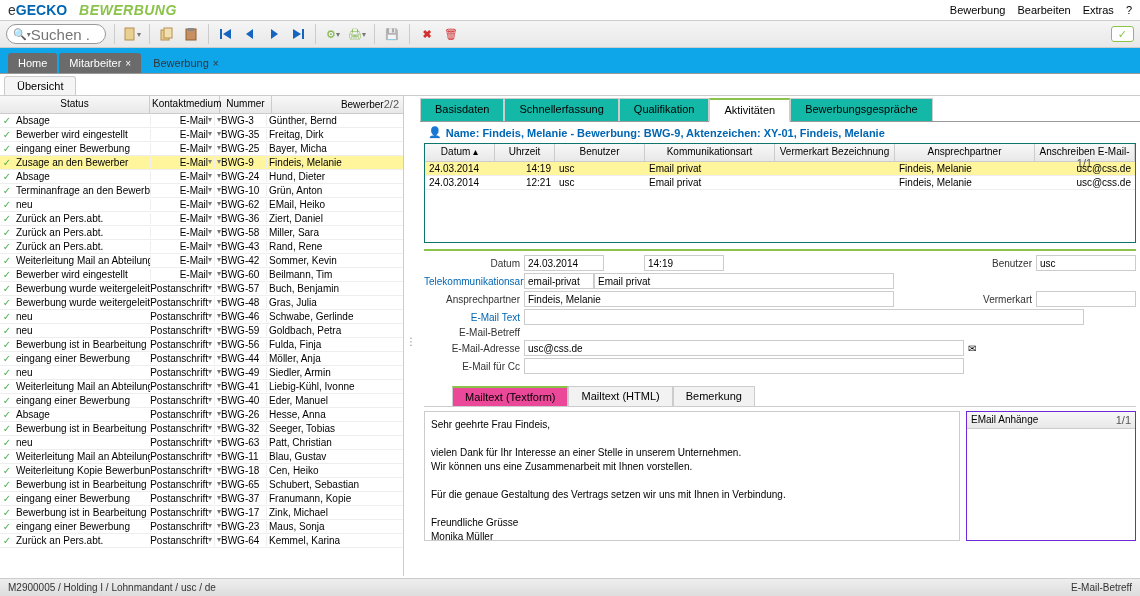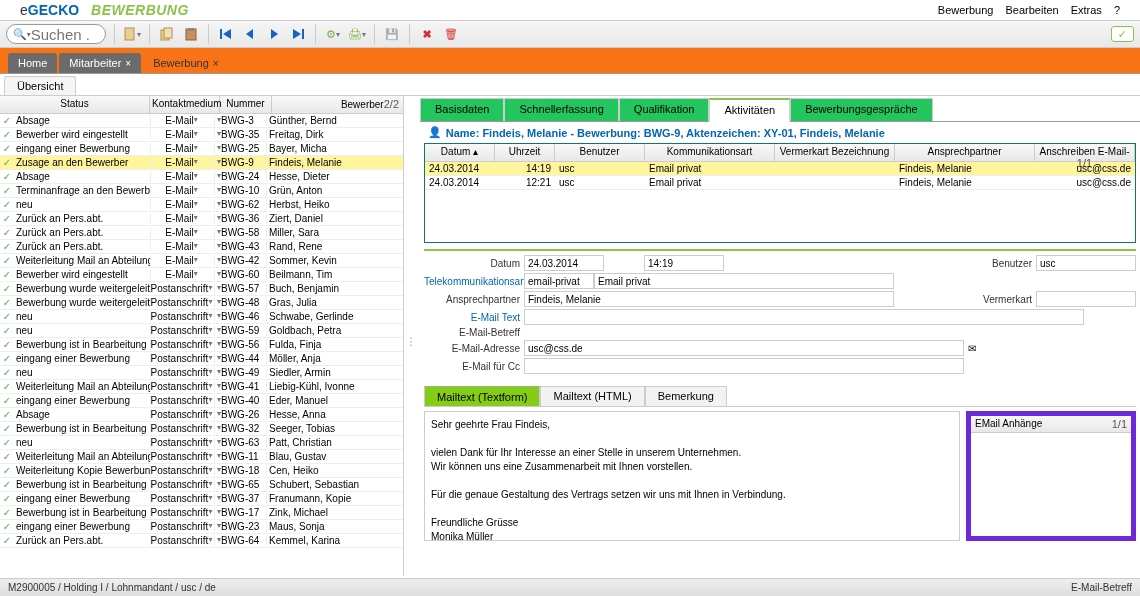--- a/index.html
+++ b/index.html
@@ -1,78 +1,78 @@
 <!DOCTYPE html>
 <html><head>
 <meta charset="utf-8">
 <style>
 * { box-sizing: border-box; margin: 0; padding: 0; font-family: Arial, sans-serif; }
 body { font-size: 11px; background: #fff; width: 1140px; height: 596px; overflow: hidden; position: relative; }
-.header { height: 20px; display: flex; justify-content: space-between; align-items: center; padding: 0 20px; }
+.header { height: 20px; display: flex; justify-content: space-between; align-items: center; padding: 0 8px; }
 .brand { font-size: 14px; }
 .brand .e { color: #333; font-weight: normal; }
 .brand .gecko { color: #0066B3; font-weight: bold; }
 .brand .module { color: #8BC34A; font-weight: bold; font-style: italic; margin-left: 8px; letter-spacing: 0.5px; }
 .menu { display: flex; gap: 12px; font-size: 11px; }
 .menu span { cursor: pointer; }
 .toolbar { height: 28px; background: linear-gradient(#f5f5f5,#e8e8e8); border-top: 1px solid #ccc; border-bottom: 1px solid #ccc; display: flex; align-items: center; padding: 0 6px; gap: 6px; }
 .search-wrap { display: flex; align-items: center; border: 1px solid #999; border-radius: 12px; background: #fff; height: 20px; padding: 0 6px; width: 100px; }
 .search-wrap input { border: none; outline: none; width: 60px; font-size: 15px; }
 .tb-sep { width:1px; height:20px; background:#ccc; margin:0 2px; }
 .tb-ico { width:18px; height:18px; display:inline-flex; align-items:center; justify-content:center; cursor:pointer; }
 .toolbar-right { margin-left:auto; }
 .check-btn { background:#fff; border:1px solid #8BC34A; color:#8BC34A; border-radius:3px; padding:1px 6px; cursor:pointer; }
-.tabs-main { height: 26px; display: flex; align-items: flex-end; padding-left: 8px; border-bottom: 1px solid #999; background:#f97316; }
+.tabs-main { height: 26px; display: flex; align-items: flex-end; padding-left: 8px; border-bottom: 1px solid #999; background:#0ea5e9; }
 .tab-main { padding: 4px 10px; background: #6b6b6b; color: #fff; font-size: 11px; margin-right: 2px; border-radius: 3px 3px 0 0; cursor:pointer; display:flex; align-items:center; gap:4px; }
 .tab-main.light { background: transparent; color: #333; }
 .tab-close { font-size:10px; cursor:pointer; }
 .subtab-bar { height: 22px; display:flex; border-bottom:1px solid #ccc; }
 .subtab { padding:3px 12px; border:1px solid #ccc; border-bottom:none; background:#f5f5f5; font-size:11px; border-radius:3px 3px 0 0; margin-top:2px; margin-left:4px; }
 .content { display:flex; height: 480px; }
 .left-pane { width: 404px; border-right:1px solid #ccc; overflow:hidden; }
 .left-head { display:flex; background:linear-gradient(#f8f8f8,#e8e8e8); border-bottom:1px solid #ccc; height:18px; font-size:10px; }
 .lh-status { width:150px; border-right:1px solid #ccc; padding:2px 4px; text-align:center; }
 .lh-medium { width:70px; border-right:1px solid #ccc; padding:2px 2px; }
 .lh-nummer { width:52px; border-right:1px solid #ccc; padding:2px 4px; text-align:center; }
 .lh-bewerber { flex:1; padding:2px 4px; text-align:right; }
 .lh-count { font-size:11px; color:#555; }
 .left-rows { overflow-y:auto; height:462px; }
 .lrow { display:flex; height:14px; border-bottom:1px solid #eee; font-size:10px; align-items:center; }
 .lrow.sel { background:#FFF59D; }
 .lr-check { width:14px; color:#4CAF50; text-align:center; }
 .lr-status { width:136px; overflow:hidden; white-space:nowrap; padding-left:2px; }
-.lr-medium { width:64px; border-left:1px solid #eee; padding-left:0; display:flex; justify-content:center; padding-right:2px; }
+.lr-medium { width:64px; border-left:1px solid #eee; padding-left:0; display:flex; justify-content:flex-end; padding-right:2px; }
 .lr-nummer { width:52px; border-left:1px solid #eee; padding-left:2px; display:flex; }
 .lr-bewerber { flex:1; border-left:1px solid #eee; padding-left:2px; overflow:hidden; white-space:nowrap; }
 .dd { color:#777; font-size:8px; }
 .right-pane { flex:1; display:flex; flex-direction:column; padding-left:16px; position:relative; }
 .handle { position:absolute; left:2px; top:50%; color:#888; font-size:10px; cursor:col-resize; }
 .detail-tabs { display:flex; border-bottom:1px solid #999; height:24px; margin-top:2px; }
-.dtab { padding:4px 14px; border:1px solid #ccc; border-bottom:none; background:#22c55e; font-size:11px; cursor:pointer; }
+.dtab { padding:4px 14px; border:1px solid #ccc; border-bottom:none; background:#14b8a6; font-size:11px; cursor:pointer; }
 .dtab.active { background:#fff; border-bottom:1px solid #fff; border-top:2px solid #8BC34A; margin-bottom:-1px; }
 .name-bar { padding:4px 8px; font-size:11px; color:#0066B3; font-weight:bold; display:flex; align-items:center; gap:4px; }
 .act-table { border:1px solid #0f766e; margin:0 4px; }
 .act-head { display:flex; background:linear-gradient(#f8f8f8,#e8e8e8); border-bottom:1px solid #ccc; font-size:10px; height:18px; }
 .act-head > div { border-right:1px solid #ccc; padding:2px 4px; text-align:center; }
 .ah-datum{width:70px}.ah-uhr{width:60px}.ah-ben{width:90px}.ah-komm{width:130px}.ah-verm{width:120px}.ah-ansp{width:140px}.ah-anschr{flex:1; text-align:right; padding-right:4px;}
 .act-body { height:80px; overflow:auto; }
 .arow { display:flex; font-size:10px; height:14px; border-bottom:1px solid #eee; }
 .arow.sel { background:#FFF59D; }
 .arow > div { padding:1px 4px; }
 .form-area { margin:6px 4px; border-top:2px solid #8BC34A; padding-top:4px; }
 .frow { display:flex; align-items:center; margin-bottom:2px; font-size:10px; }
 .flabel { width:100px; text-align:right; padding-right:4px; color:#333; }
 .flabel.link { color:#0066B3; }
 .finput { border:1px solid #ccc; height:16px; padding:1px 3px; font-size:10px; }
 .sub-tabs { display:flex; border-bottom:1px solid #ccc; margin:4px 4px 0 4px; }
 .stab { padding:3px 12px; border:1px solid #ccc; border-bottom:none; background:#f2f2f2; font-size:11px; cursor:pointer; }
-.stab.active { background:#84cc16; border-top:2px solid #8BC34A; }
+.stab.active { background:#ec4899; border-top:2px solid #8BC34A;margin-left:28px; }
 .mail-area { display:flex; margin:4px; gap:6px; height:130px; }
 .mail-text { flex:1; border:1px solid #ccc; padding:6px; font-size:10px; line-height:1.4; overflow:auto; background:#fff; }
-.attach { width:170px; border:5px solid #6d28d9; }
+.attach { width:170px; border:1px solid #6d28d9; }
 .attach-head { background:linear-gradient(#f8f8f8,#e8e8e8); border-bottom:1px solid #ccc; font-size:10px; padding:2px 4px; text-align:center; display:flex; justify-content:space-between; }
 .status-bar { position:absolute; bottom:0; left:0; right:0; height:18px; background:linear-gradient(#eee,#ddd); border-top:1px solid #ccc; font-size:10px; display:flex; align-items:center; padding:0 8px; color:#333; justify-content:space-between; }
 svg { display:block; }
 </style>
 </head>
 <body>
 
 <div class="header">
   <div class="brand">
     <span class="e">e</span><span class="gecko">GECKO</span>
@@ -199,35 +199,35 @@
           <div class="lr-status">Zusage an den Bewerber</div>
           <div class="lr-medium">E-Mail<span class="dd">▾</span></div>
           <div class="lr-nummer"><span class="dd">▾</span> BWG-9</div>
           <div class="lr-bewerber">Findeis, Melanie</div>
         </div>
         <div class="lrow">
           <div class="lr-check">✓</div>
           <div class="lr-status">Absage</div>
           <div class="lr-medium">E-Mail<span class="dd">▾</span></div>
           <div class="lr-nummer"><span class="dd">▾</span> BWG-24</div>
-          <div class="lr-bewerber">Hesse, Dieter</div>
+          <div class="lr-bewerber">Hund, Dieter</div>
         </div>
         <div class="lrow">
           <div class="lr-check">✓</div>
           <div class="lr-status">Terminanfrage an den Bewerber</div>
           <div class="lr-medium">E-Mail<span class="dd">▾</span></div>
           <div class="lr-nummer"><span class="dd">▾</span> BWG-10</div>
           <div class="lr-bewerber">Grün, Anton</div>
         </div>
         <div class="lrow">
           <div class="lr-check">✓</div>
           <div class="lr-status">neu</div>
           <div class="lr-medium">E-Mail<span class="dd">▾</span></div>
           <div class="lr-nummer"><span class="dd">▾</span> BWG-62</div>
-          <div class="lr-bewerber">Herbst, Heiko</div>
+          <div class="lr-bewerber">EMail, Heiko</div>
         </div>
         <div class="lrow">
           <div class="lr-check">✓</div>
           <div class="lr-status">Zurück an Pers.abt.</div>
           <div class="lr-medium">E-Mail<span class="dd">▾</span></div>
           <div class="lr-nummer"><span class="dd">▾</span> BWG-36</div>
           <div class="lr-bewerber">Ziert, Daniel</div>
         </div>
         <div class="lrow">
           <div class="lr-check">✓</div>

